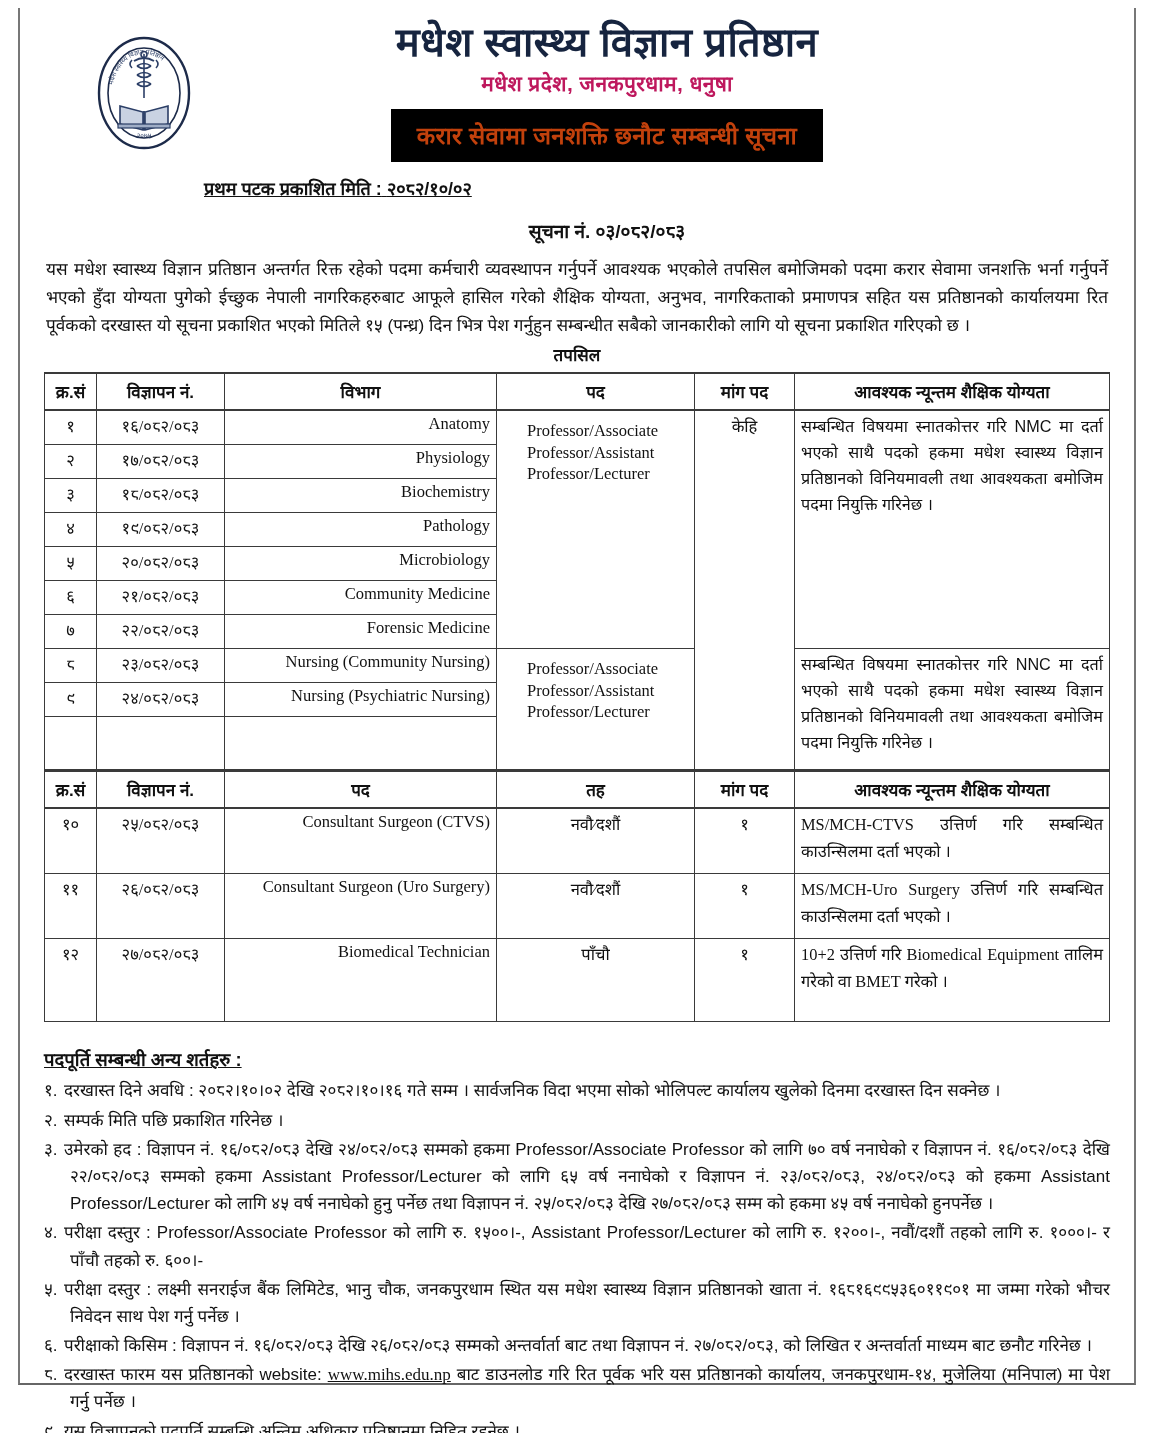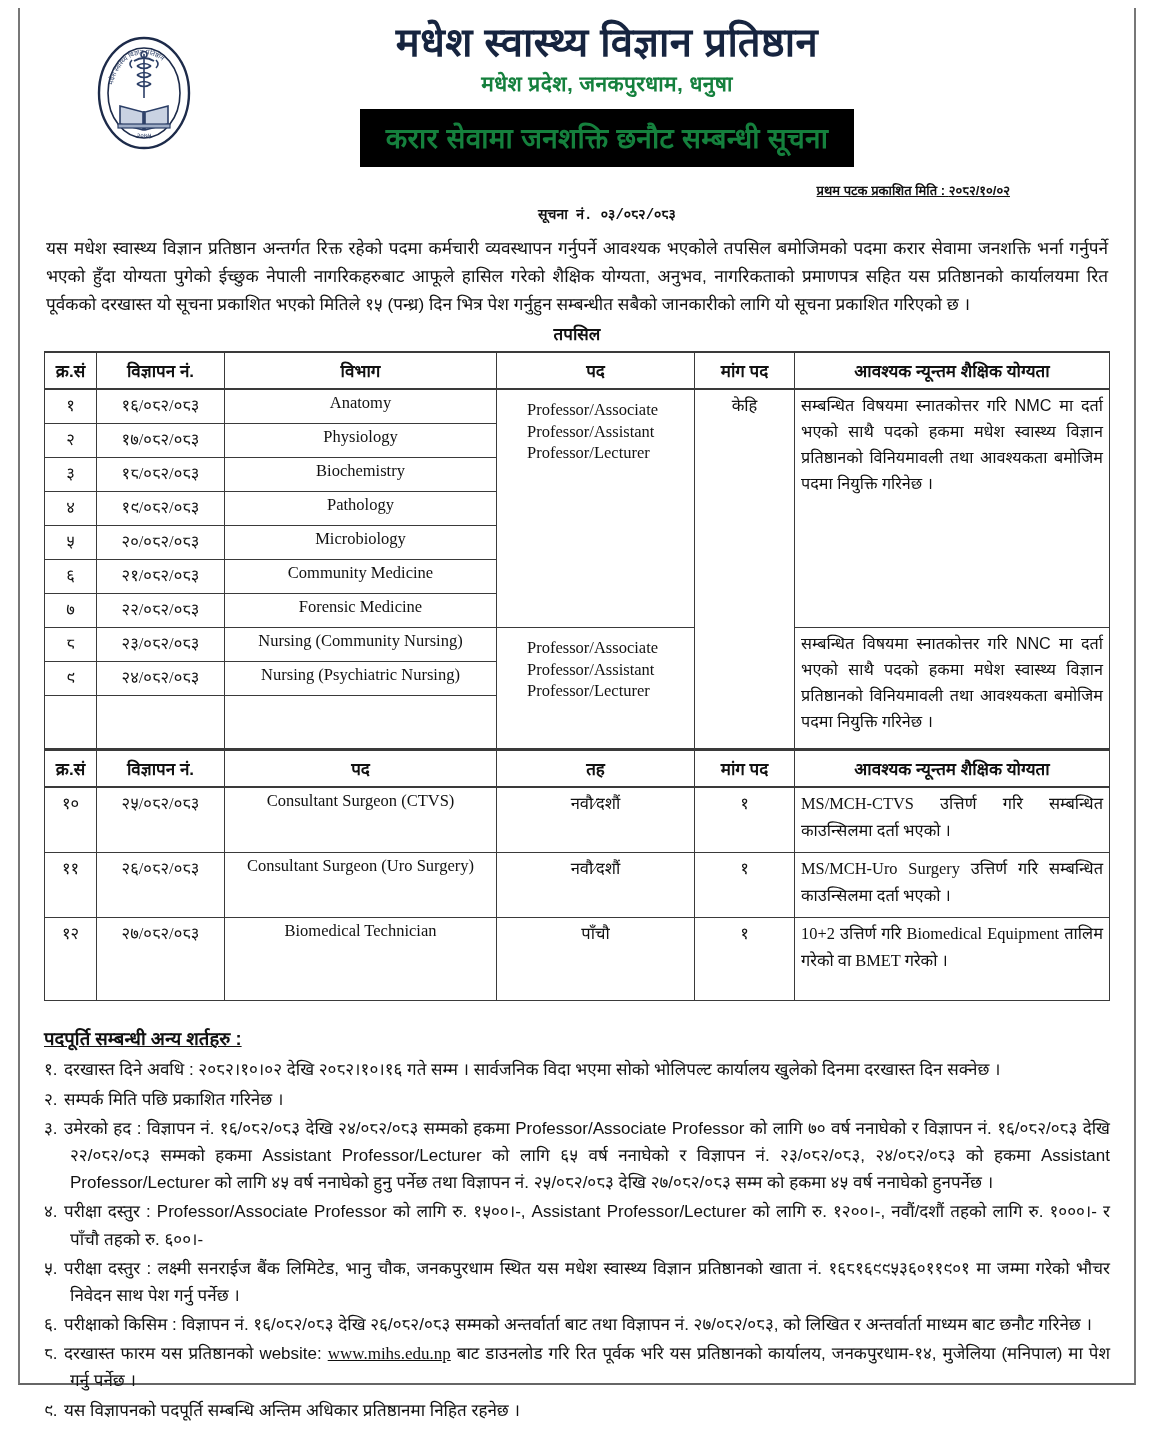--- a/index.html
+++ b/index.html
@@ -66,51 +66,51 @@
     font-weight: bold;
     color: #16243f;
     letter-spacing: 0.5px;
     line-height: 1.12;
     margin: 2px 0 2px 0;
   }
   .org-sub {
     font-family: "Liberation Sans", "DejaVu Sans", sans-serif;
     font-size: 21px;
     font-weight: bold;
-    color: #15803d;
+    color: #be185d;
     margin: 4px 0 10px 0;
     letter-spacing: 0.4px;
   }
   .black-banner {
     display: block;
     background: #000;
-    color: #15803d;
-    font-family: "Liberation Sans", "DejaVu Sans", sans-serif;
-    font-weight: bold;
-    font-size: 28px;
+    color: #c2410c;
+    font-family: "Liberation Sans", "DejaVu Sans", sans-serif;
+    font-weight: bold;
+    font-size: 24px;
     padding: 9px 26px 11px 26px;
     margin: 12px auto;
     width: max-content;
     max-width: 100%;
     letter-spacing: 0.3px;
   }
   .pub-date {
-    text-align: right;
-    font-family: "Liberation Sans", "DejaVu Sans", sans-serif;
-    font-size: 13px;
+    text-align: left;
+    font-family: "Liberation Sans", "DejaVu Sans", sans-serif;
+    font-size: 18px;
     font-weight: bold;
     margin-top: 14px;
   }
   .pub-date .u { text-decoration: underline; }
   .notice-no {
     text-align: center;
-    font-family: Liberation Mono, monospace;
-    font-size: 14px;
-    font-weight: bold;
-    margin-top: 5px;
+    font-family: Liberation Sans, sans-serif;
+    font-size: 19px;
+    font-weight: bold;
+    margin-top: 18px;
   }
 
   
   .intro {
     font-family: "Liberation Sans", "DejaVu Sans", sans-serif;
     font-size: 17.2px;
     line-height: 1.62;
     text-align: justify;
     text-align-last: left;
     margin: 12px 0 4px 0;
@@ -143,21 +143,21 @@
     font-weight: bold;
     font-size: 17px;
     text-align: center;
     vertical-align: middle;
     padding: 6px 4px;
     border-top-width: 2px;
     border-bottom-width: 2px;
   }
   .c-sn    { width: 52px;  text-align: center; font-family:"Liberation Sans","DejaVu Sans",sans-serif; }
   .c-adv   { width: 128px; text-align: center; font-family:"Liberation Sans","DejaVu Sans",sans-serif; font-size:16px;}
-  .c-dept  { width: 272px; text-align: center; padding-left: 12px; }
+  .c-dept  { width: 272px; text-align: right; padding-left: 12px; }
   .c-post  { width: 198px; text-align: left; padding-left: 10px; }
   .c-level { width: 198px; text-align: center; font-family:"Liberation Sans","DejaVu Sans",sans-serif;}
   .c-need  { width: 100px; text-align: center; font-family:"Liberation Sans","DejaVu Sans",sans-serif; vertical-align: middle;}
   .c-qual  { text-align: justify; }
   td.mid { vertical-align: middle; }
   .qual-np {
     font-family: "Liberation Sans", "DejaVu Sans", sans-serif;
     font-size: 16.2px;
     line-height: 1.6;
     text-align: justify;

